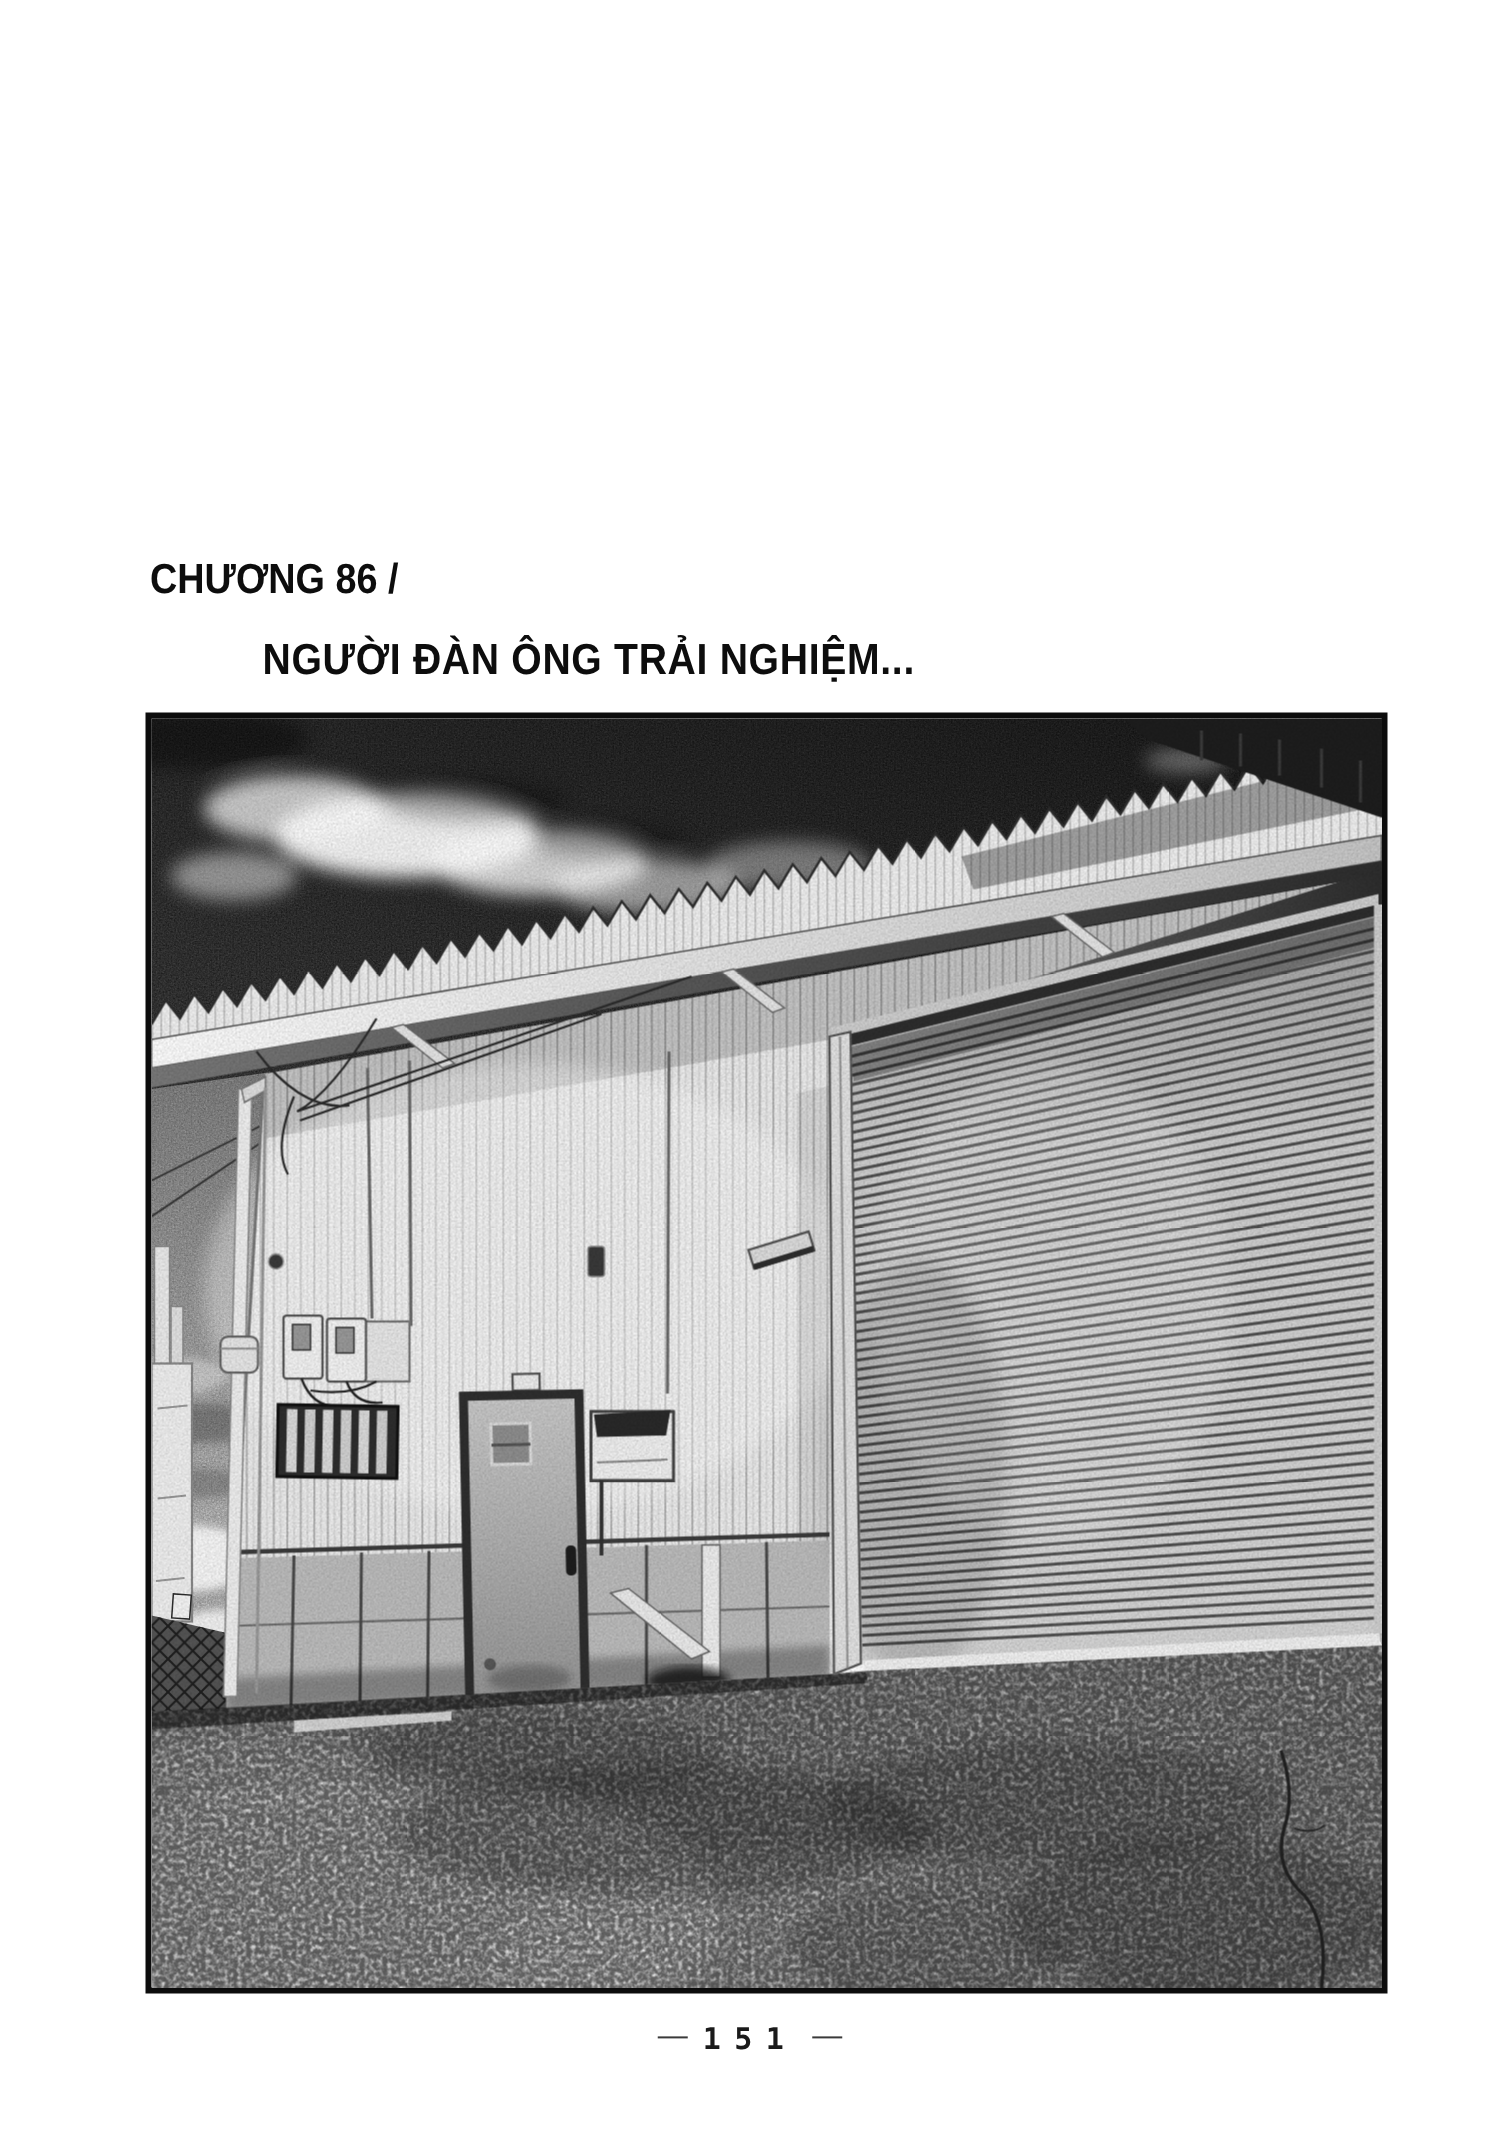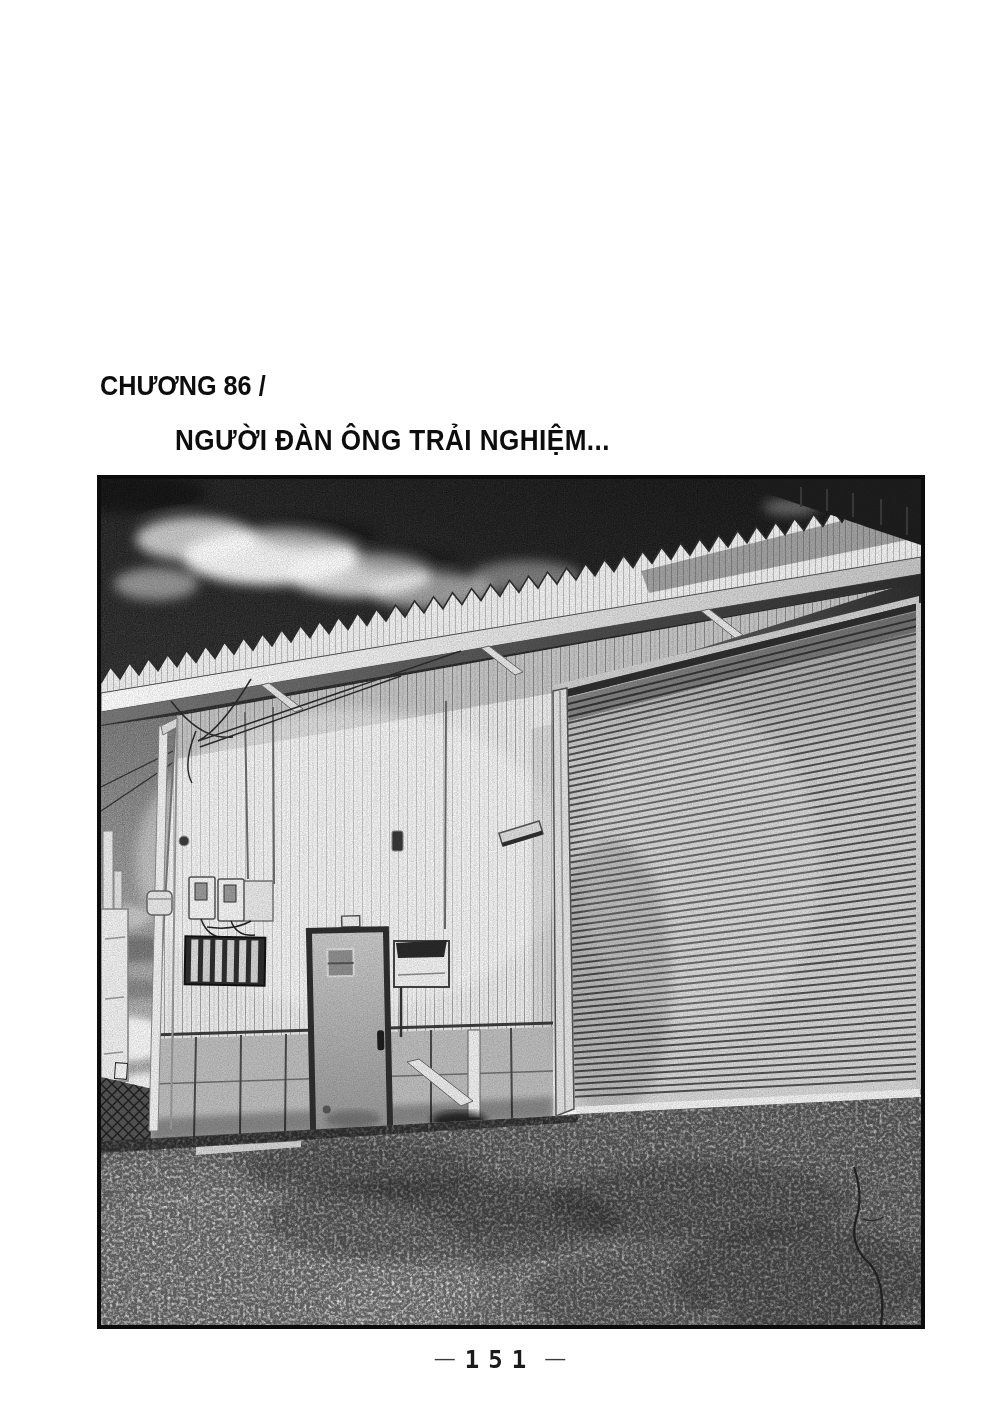--- a/index.html
+++ b/index.html
@@ -7,21 +7,21 @@
         font-family:"Liberation Sans",sans-serif;}
   .chapter-label{position:absolute;left:100px;top:370px;font-size:28px;font-weight:bold;
         color:#0d0d0d;letter-spacing:0px;transform:scaleX(.9);transform-origin:left center;white-space:nowrap;}
   .chapter-title{position:absolute;left:175px;top:424px;font-size:29px;font-weight:bold;
         color:#0d0d0d;letter-spacing:.5px;transform:scaleX(.9);transform-origin:left center;white-space:nowrap;}
   .panel{position:absolute;left:97px;top:475px;width:820px;height:846px;border:4px solid #0c0c0c;
         background:#ffffff;}
   .panel svg{display:block;}
   .footer{position:absolute;left:0;right:0;top:1346px;text-align:center;color:#1c1c1c;}
   .footer .dash{display:inline-block;font-size:20px;vertical-align:3px;color:#3a3a3a;margin:0 10px;}
-  .footer .num{display:inline-block;font-size:24px;letter-spacing:9px;font-weight:bold;
+  .footer .num{display:inline-block;font-size:20px;letter-spacing:9px;font-weight:bold;
         font-family:"DejaVu Sans Mono","Liberation Mono",monospace;color:#1a1a1a;}
 </style>
 </head>
 <body>
 
 <div class="page">
 
   <div class="chapter-label">CHƯƠNG 86 /</div>
   <div class="chapter-title">NGƯỜI ĐÀN ÔNG TRẢI NGHIỆM...</div>
 

